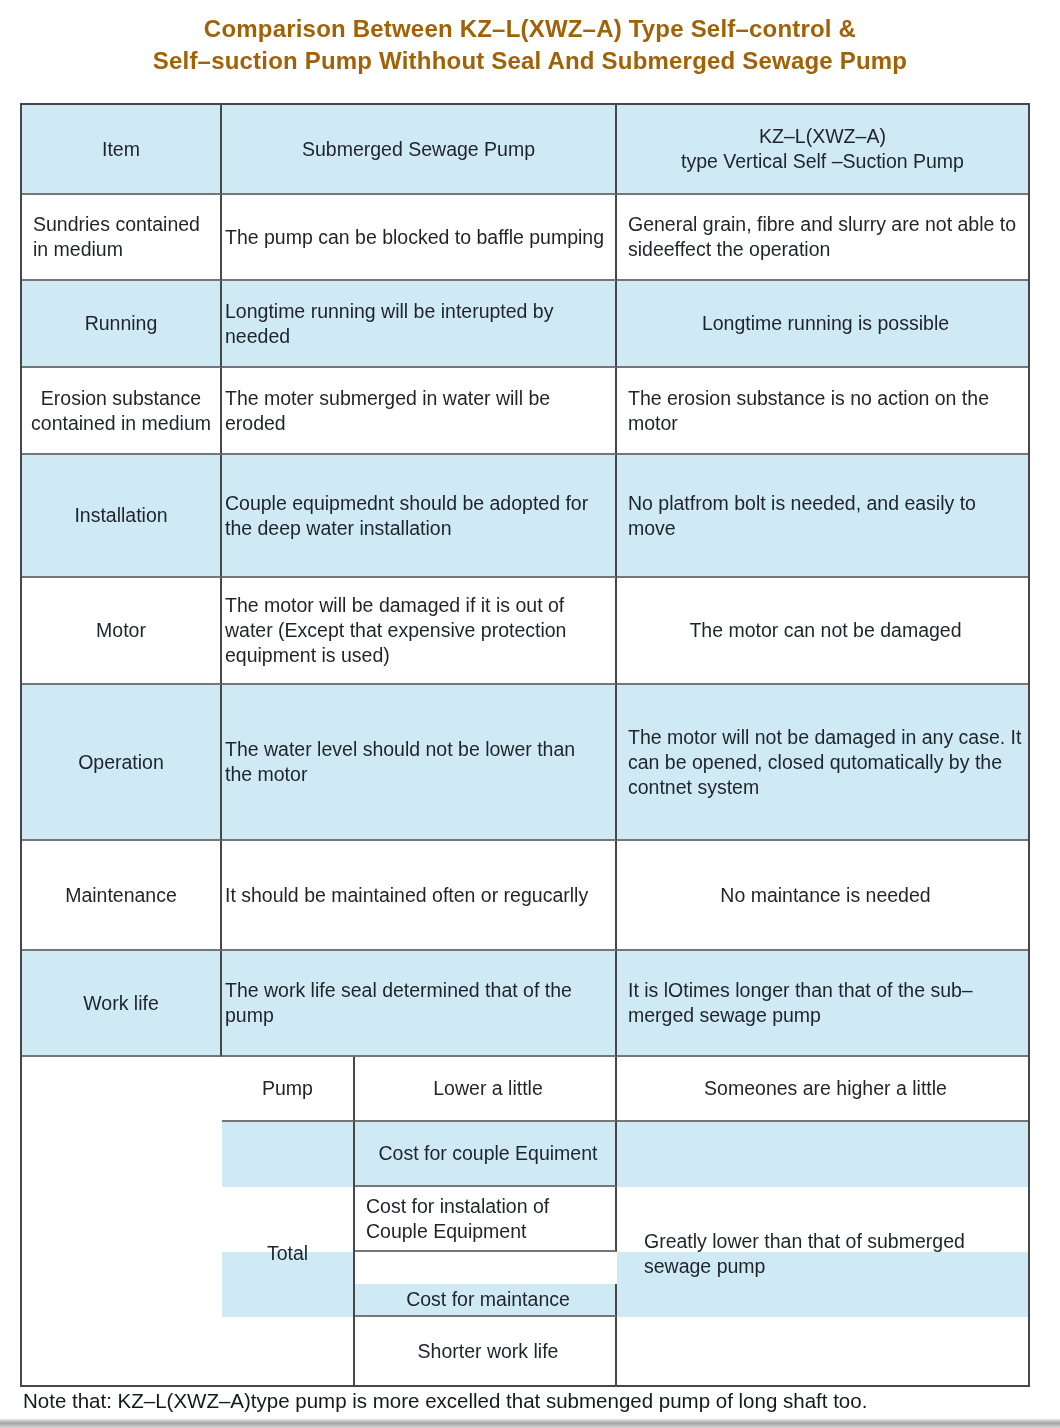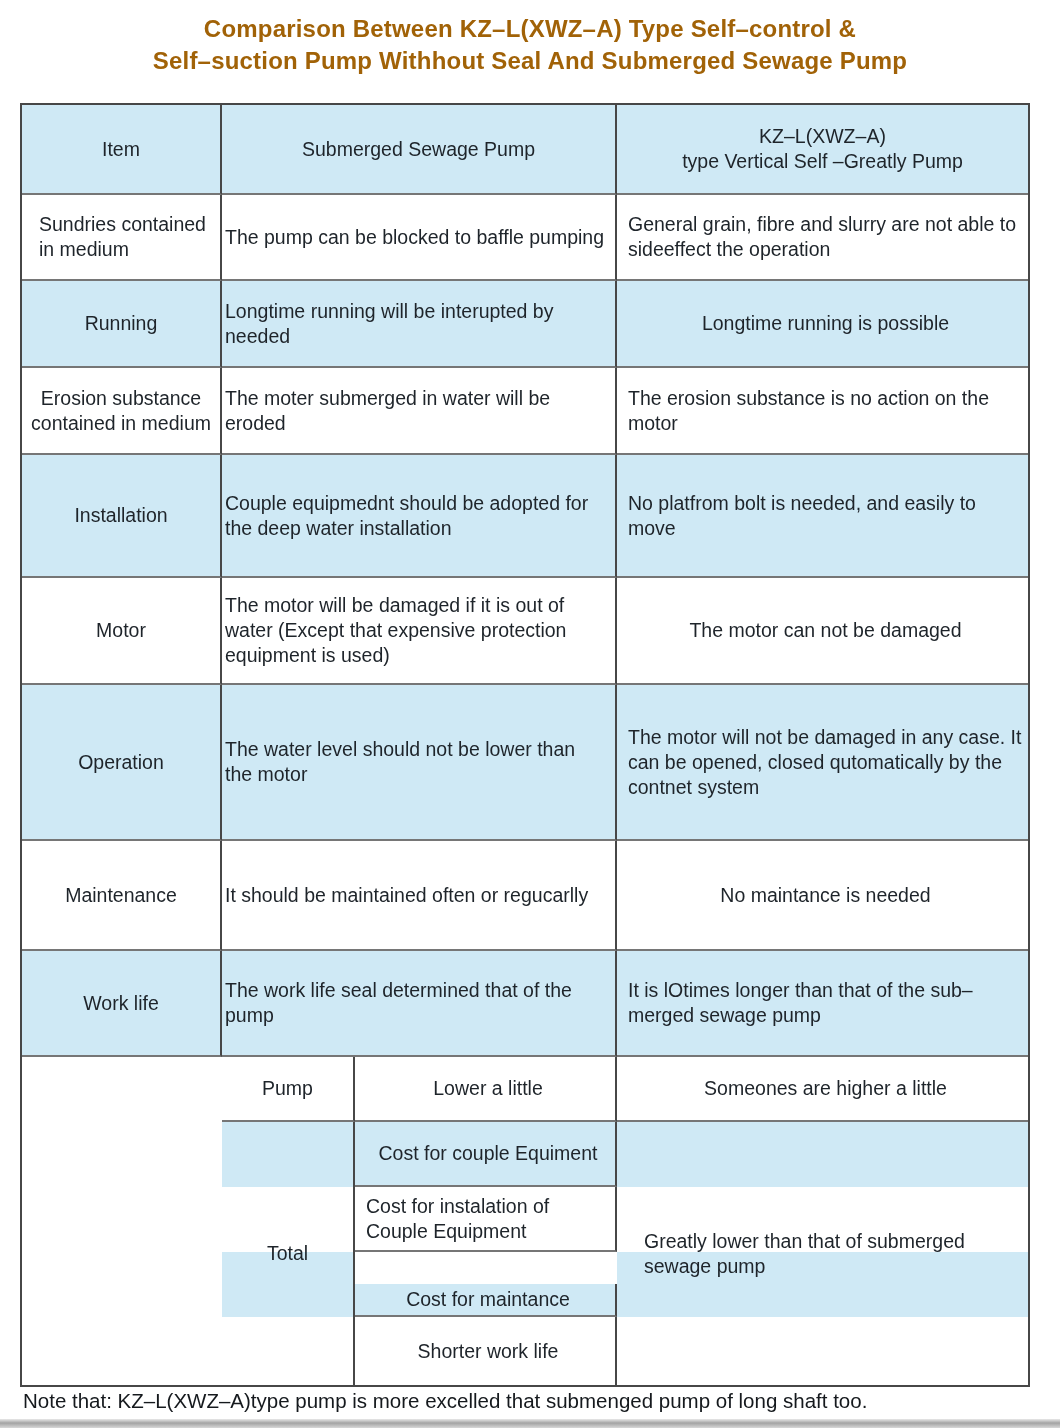--- a/index.html
+++ b/index.html
@@ -48,21 +48,21 @@
 
   .c {
     display: flex;
     align-items: center;
     overflow: hidden;
   }
   .ctr   { justify-content: center; text-align: center; }
   .left  { justify-content: flex-start; text-align: left; }
   .pad2  { padding-left: 3px; padding-right: 8px; }   
   .pad3  { padding-left: 11px; padding-right: 5px; justify-content: center; }   
-  .padL  { padding-left: 17px; padding-right: 4px; }   
+  .padL  { padding-left: 11px; padding-right: 4px; }   
   .span2 { grid-column: span 2; }
 
   .blue  { background: var(--blue); }
 
   .br    { border-right: 2px solid var(--bdark); }
   .bb    { border-bottom: 2px solid var(--bgray); }
 
   
   .price-label-cell {
     grid-column: 1; grid-row: 10 / 15;
@@ -129,21 +129,21 @@
 
   <div class="c ctr blue br bb">
     <span>Item</span>
   </div>
   <div class="c ctr blue br bb span2">
     <span>Submerged Sewage Pump</span>
   </div>
   <div class="c ctr blue bb">
     <div>
       <div>KZ–L(XWZ–A)</div>
-      <div>type Vertical Self –Greatly Pump</div>
+      <div>type Vertical Self –Suction Pump</div>
     </div>
   </div>
 
   <div class="c left padL br bb">
     <span>Sundries contained in medium</span>
   </div>
   <div class="c left pad2 br bb span2">
     <span>The pump can be blocked to baffle pumping</span>
   </div>
   <div class="c left pad3 bb">

